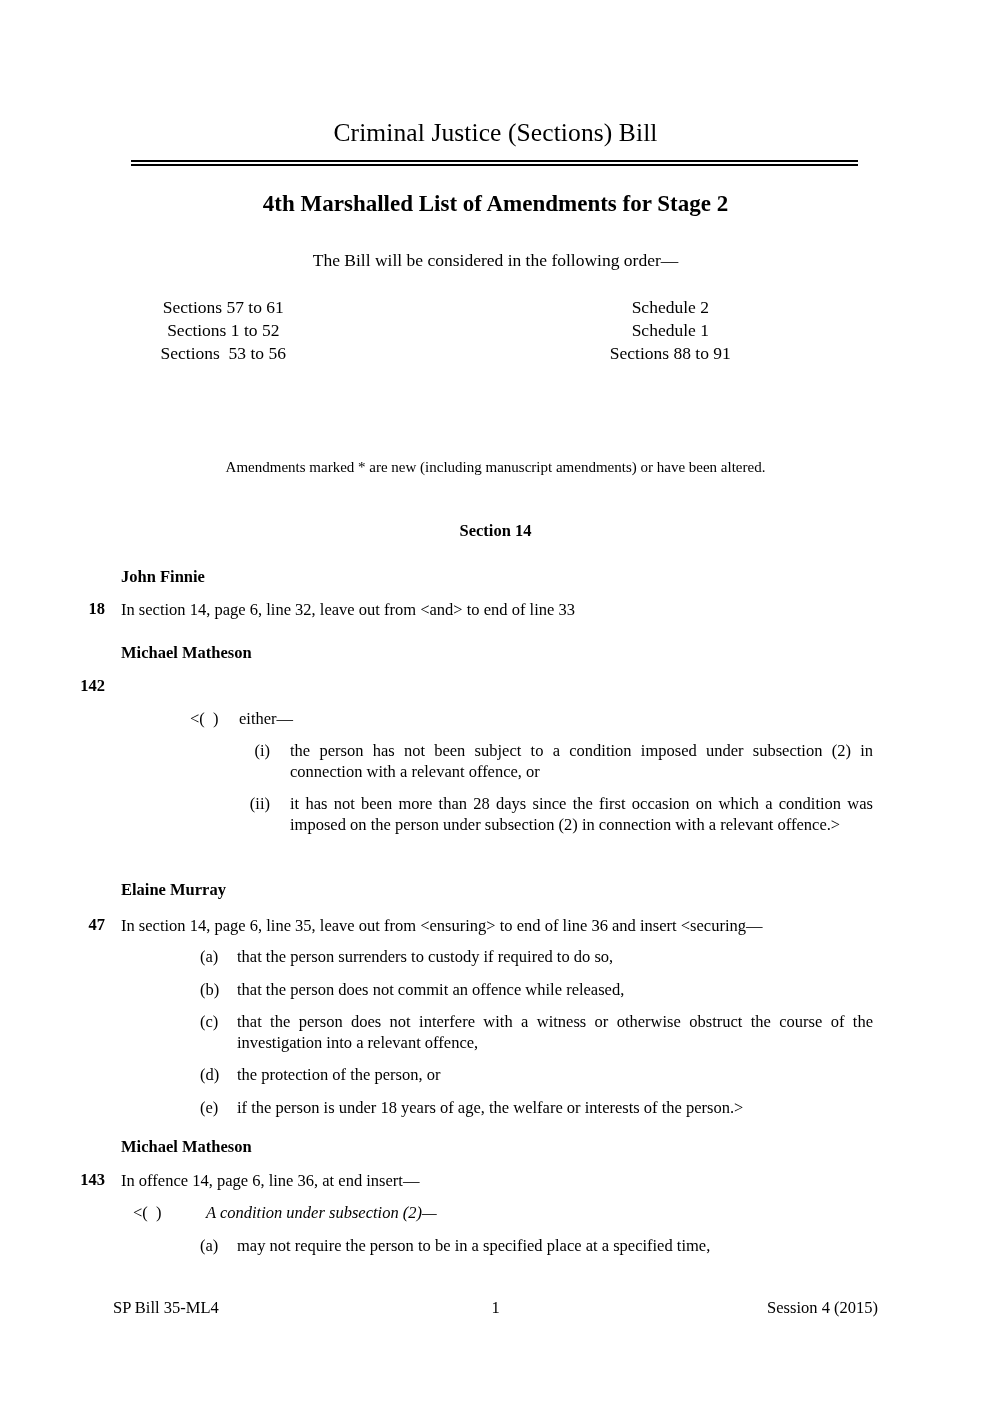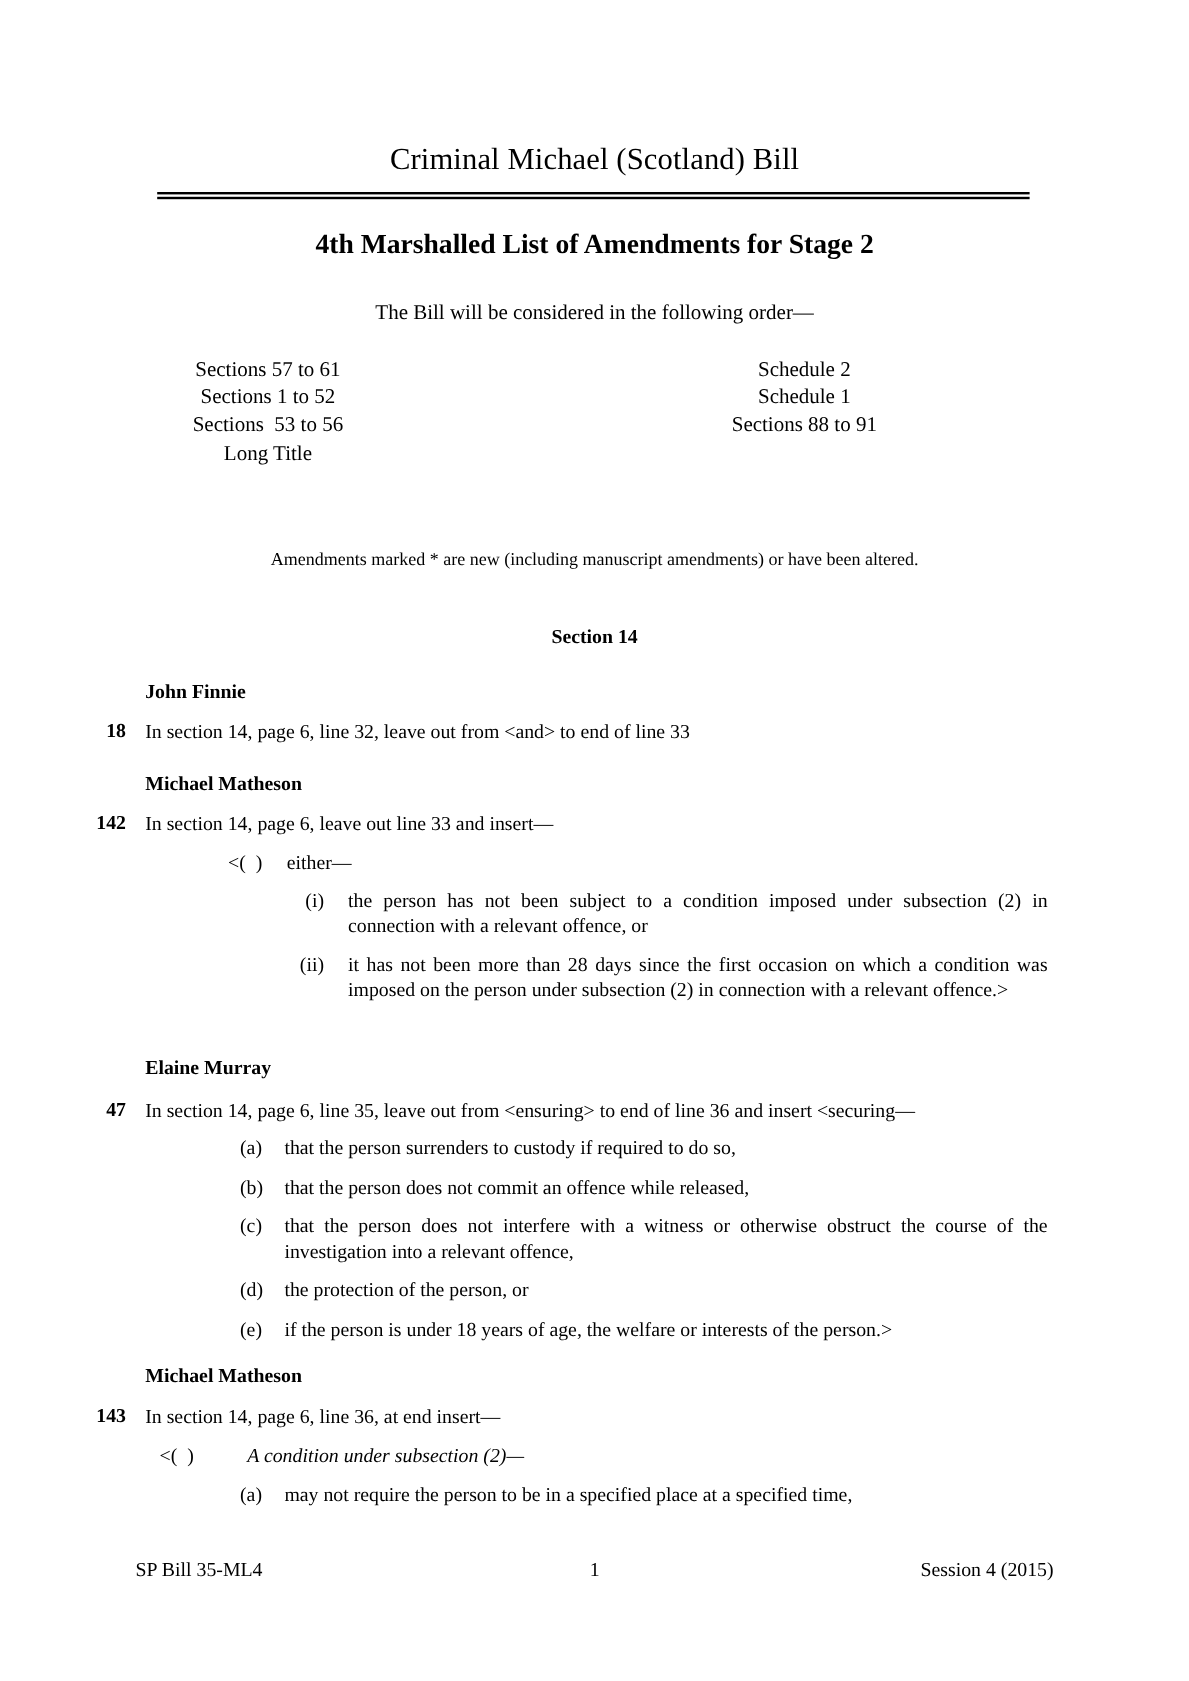--- a/index.html
+++ b/index.html
@@ -191,21 +191,21 @@
     right: 113px;
     top: 0;
     text-align: right;
   }
 </style>
 </head>
 <body>
 
 <div class="page">
 
-  <div class="doc-title">Criminal Michael (Scotland) Bill</div>
+  <div class="doc-title">Criminal Justice (Sections) Bill</div>
 
   <div class="title-rule">
     <div class="bar top"></div>
     <div class="bar bottom"></div>
   </div>
 
   <div class="subtitle">4th Marshalled List of Amendments for Stage 2</div>
 
   <div class="order-intro">The Bill will be considered in the following order—</div>
 
@@ -215,37 +215,32 @@
       <div class="order-col-right">Schedule 2</div>
     </div>
     <div class="order-row">
       <div class="order-col-left">Sections 1 to 52</div>
       <div class="order-col-right">Schedule 1</div>
     </div>
     <div class="order-row">
       <div class="order-col-left">Sections  53 to 56</div>
       <div class="order-col-right">Sections 88 to 91</div>
     </div>
-    <div class="order-row">
-      <div class="order-col-left">Long Title</div>
-      <div class="order-col-right"></div>
-    </div>
   </div>
 
   <div class="asterisk-note">Amendments marked * are new (including manuscript amendments) or have been altered.</div>
 
   <div class="section-heading" style="top:521px;">Section 14</div>
 
   <div class="member-name" style="top:567px;">John Finnie</div>
   <div class="amend-num" style="top:599px;">18</div>
   <div class="amend-text" style="top:599px;">In section 14, page 6, line 32, leave out from &lt;and&gt; to end of line 33</div>
 
   <div class="member-name" style="top:643px;">Michael Matheson</div>
   <div class="amend-num" style="top:676px;">142</div>
-  <div class="amend-text" style="top:676px;">In section 14, page 6, leave out line 33 and insert—</div>
 
   <div class="ins-marker" style="left:190px; top:708px;">&lt;(  )</div>
   <div class="ins-line" style="left:239px; top:708px;">either—</div>
 
   <div class="list-label rt" style="left:220px; top:740px; width:50px;">(i)</div>
   <div class="list-body" style="left:290px; top:740px; width:583px;">the person has not been subject to a condition imposed under subsection (2) in connection with a relevant offence, or</div>
 
   <div class="list-label rt" style="left:220px; top:793px; width:50px;">(ii)</div>
   <div class="list-body" style="left:290px; top:793px; width:583px;">it has not been more than 28 days since the first occasion on which a condition was imposed on the person under subsection (2) in connection with a relevant offence.&gt;</div>
 
@@ -263,21 +258,21 @@
   <div class="list-body" style="left:237px; top:1011px; width:636px;">that the person does not interfere with a witness or otherwise obstruct the course of the investigation into a relevant offence,</div>
 
   <div class="list-label" style="left:200px; top:1064px; width:40px;">(d)</div>
   <div class="list-body nojust" style="left:237px; top:1064px; width:636px;">the protection of the person, or</div>
 
   <div class="list-label" style="left:200px; top:1097px; width:40px;">(e)</div>
   <div class="list-body nojust" style="left:237px; top:1097px; width:636px;">if the person is under 18 years of age, the welfare or interests of the person.&gt;</div>
 
   <div class="member-name" style="top:1137px;">Michael Matheson</div>
   <div class="amend-num" style="top:1170px;">143</div>
-  <div class="amend-text" style="top:1170px;">In section 14, page 6, line 36, at end insert—</div>
+  <div class="amend-text" style="top:1170px;">In offence 14, page 6, line 36, at end insert—</div>
 
   <div class="ins-marker" style="left:133px; top:1202px;">&lt;(  )</div>
   <div class="ins-line" style="left:206px; top:1202px;font-style:italic;">A condition under subsection (2)—</div>
 
   <div class="list-label" style="left:200px; top:1235px; width:40px;">(a)</div>
   <div class="list-body nojust" style="left:237px; top:1235px; width:636px;">may not require the person to be in a specified place at a specified time,</div>
 
   <div class="footer">
     <div class="footer-left">SP Bill 35-ML4</div>
     <div class="footer-center">1</div>

